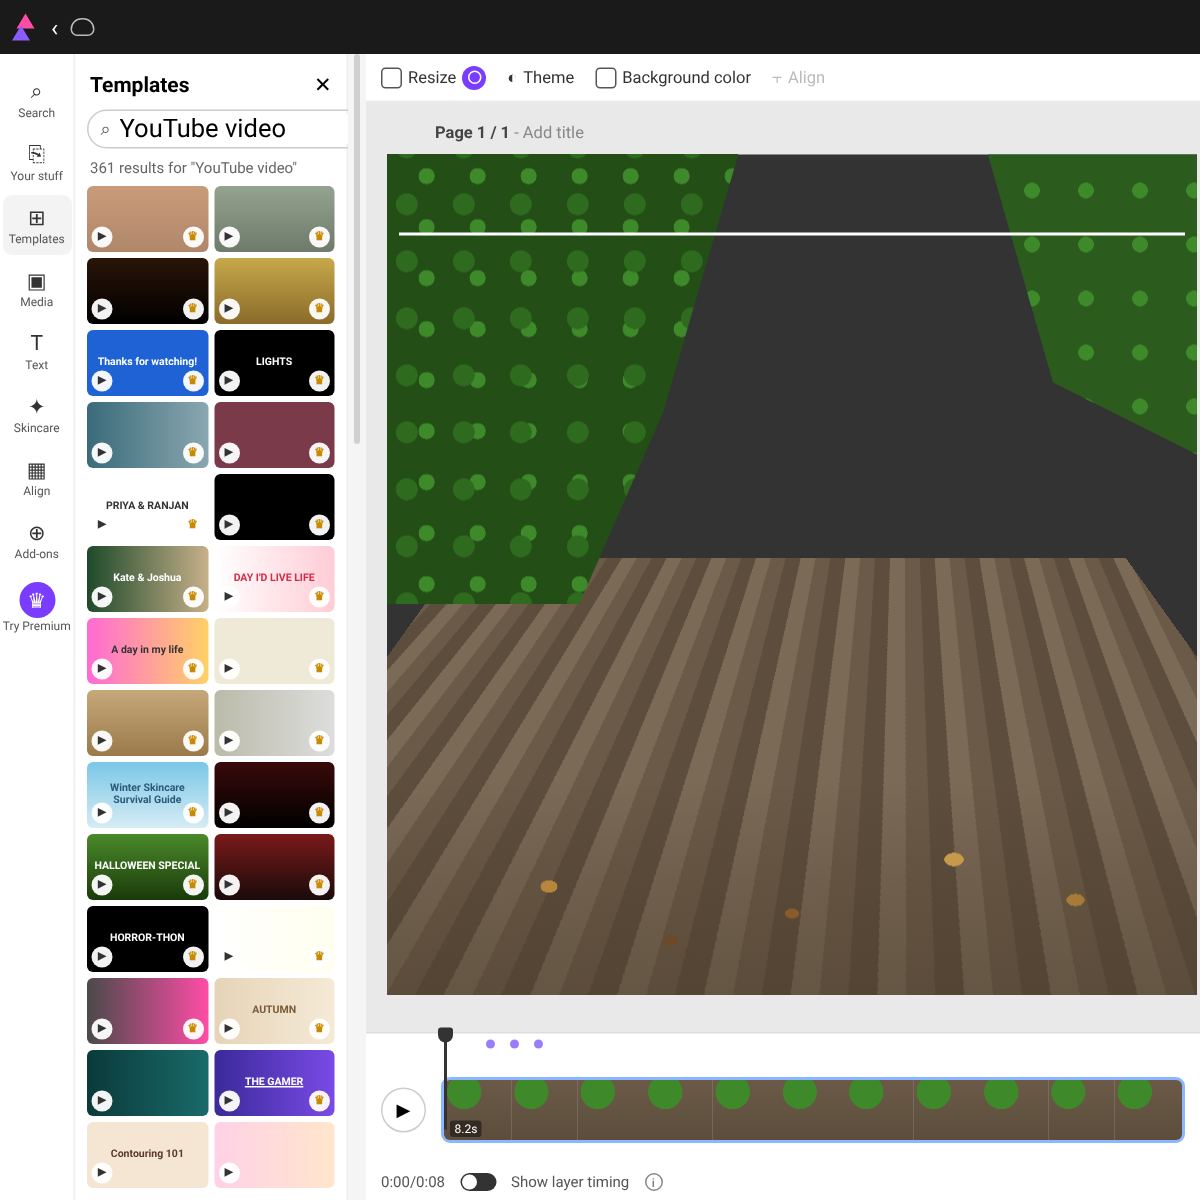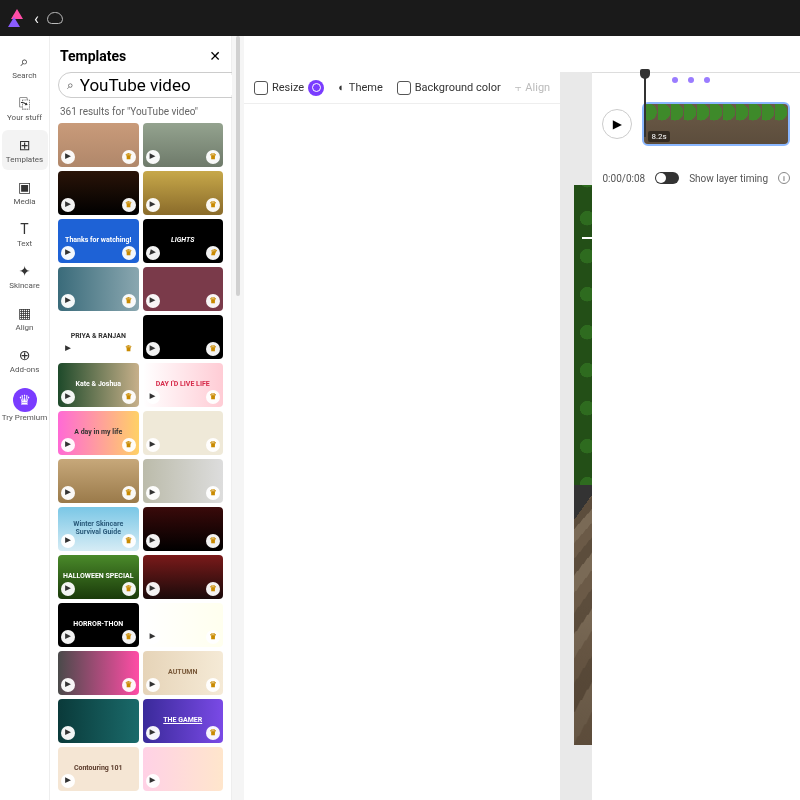--- a/index.html
+++ b/index.html
@@ -34,21 +34,21 @@
 .ficon { width:18px; text-align:center; font-size:14px; cursor:pointer; color:#333; }
 .tp-results { font-size:10px; color:#666; padding:2px 10px 6px; }
 .tp-grid { flex:1; overflow:hidden; padding:0 8px 8px; display:grid; grid-template-columns: 1fr 1fr; gap:4px; align-content:start; }
 .tpl { height:44px; border-radius:4px; position:relative; cursor:pointer; overflow:hidden; display:flex; align-items:center; justify-content:center; font-size:7px; font-weight:700; color:#fff; text-align:center; line-height:1.1; padding:2px; }
 .tpl .play-b { position:absolute; left:3px; bottom:3px; width:14px; height:14px; border-radius:50%; background:rgba(255,255,255,0.95); display:flex; align-items:center; justify-content:center; font-size:7px; color:#333; }
 .tpl .crown-b { position:absolute; right:3px; bottom:3px; width:14px; height:14px; border-radius:50%; background:rgba(255,255,255,0.95); display:flex; align-items:center; justify-content:center; font-size:8px; color:#c98a00; }
 
 .divider-col { width:12px; background:#f5f5f5; position:relative; }
 .divider-col::before { content:""; position:absolute; left:4px; top:0; width:4px; height:260px; background:#d0d0d0; border-radius:2px; }
 
-.canvas-area { flex:1; display:flex; flex-direction:row; background:#fff; min-width:0;margin-top:36px; }
+.canvas-area { flex:1; display:flex; flex-direction:column; background:#fff; min-width:0; }
 .toolbar { height:32px; border-bottom:1px solid #eee; display:flex; align-items:center; gap:14px; padding:0 10px; font-size:11px; color:#333; }
 .tb-btn { display:flex; align-items:center; gap:4px; cursor:pointer; }
 .tb-btn .ti { width:14px; height:14px; border:1.5px solid #555; border-radius:3px; }
 .tb-btn.disabled { color:#bbb; }
 .resize-dot { width:16px; height:16px; border-radius:50%; background:#7a3cff; display:flex; align-items:center; justify-content:center; }
 .resize-dot::after { content:""; width:7px; height:7px; border:1.5px solid #fff; border-radius:50%; }
 
 .page-wrap { flex:1; background:#e9e9e9; padding:14px 0 0 14px; overflow:hidden; }
 .page-title { font-size:11px; color:#444; margin-bottom:8px;padding-left:32px; }
 .page-title .muted { color:#888; }
@@ -79,21 +79,21 @@
 .tl-dots span { width:6px; height:6px; border-radius:50%; background:#9a7cff; }
 .tl-row { flex:1; display:flex; align-items:center; gap:10px; padding:0 10px; }
 .play-big { width:30px; height:30px; border-radius:50%; background:#fff; border:1px solid #ccc; display:flex; align-items:center; justify-content:center; cursor:pointer; font-size:12px; }
 .clip-track { flex:1; height:44px; border:2px solid #8ab7ff; border-radius:6px; display:flex; overflow:hidden; position:relative; background:#aaa; }
 .clip-track .frame { flex:1; background:
   radial-gradient(circle at 30% 20%, #3e8a2a 0 25%, transparent 26%),
   linear-gradient(#6b5a47,#5c4d3c); }
 .clip-label { position:absolute; left:4px; bottom:2px; font-size:8px; color:#fff; background:rgba(0,0,0,0.45); padding:1px 3px; border-radius:2px;text-align:center; }
 .scrubber { position:absolute; left:52px; top:-14px; width:2px; height:64px; background:#333; }
 .scrubber::before { content:""; position:absolute; left:-4px; top:-4px; width:10px; height:10px; background:#333; border-radius:2px 2px 50% 50%; }
-.tl-foot { height:24px; display:flex; align-items:flex-end; gap:10px; padding:0 10px; font-size:10px; color:#555; }
+.tl-foot { height:24px; display:flex; align-items:center; gap:10px; padding:0 10px; font-size:10px; color:#555; }
 .toggle { width:24px; height:12px; background:#333; border-radius:7px; position:relative; }
 .toggle::after { content:""; position:absolute; left:1px; top:1px; width:10px; height:10px; background:#fff; border-radius:50%; }
 .info-i { width:12px; height:12px; border:1px solid #888; border-radius:50%; display:flex; align-items:center; justify-content:center; font-size:8px; }
 </style>
 </head>
 <body>
 
 <div class="top-bar">
   <div class="logo-tri"></div>
   <div class="back">‹</div>
@@ -170,21 +170,21 @@
         </div>
         <div class="tpl" style="background: linear-gradient(rgb(42, 20, 8), rgb(0, 0, 0));">
           <div class="play-b">▶</div>
           <div class="crown-b">♛</div>
         </div>
         <div class="tpl" style="background: linear-gradient(rgb(199, 168, 74), rgb(138, 107, 42));">
           <div class="play-b">▶</div>
           <div class="crown-b">♛</div>
         </div>
         <div class="tpl" style="background: rgb(30, 98, 214);">Thanks for watching!<div class="play-b">▶</div><div class="crown-b">♛</div></div>
-        <div class="tpl" style="background: rgb(0, 0, 0); font-style: italic;">LIGHTS<div class="play-b">▶</div><div class="crown-b">♛</div></div>
+        <div class="tpl" style="background: rgb(0, 0, 0);">LIGHTS<div class="play-b">▶</div><div class="crown-b">♛</div></div>
         <div class="tpl" style="background: linear-gradient(90deg, rgb(58, 107, 122), rgb(138, 167, 176));">
           <div class="play-b">▶</div>
           <div class="crown-b">♛</div>
         </div>
         <div class="tpl" style="background: rgb(122, 58, 74);">
           <div class="play-b">▶</div>
           <div class="crown-b">♛</div>
         </div>
         <div class="tpl" style="background: rgb(255, 255, 255); color: rgb(51, 51, 51);">PRIYA &amp; RANJAN<div class="play-b">▶</div><div class="crown-b">♛</div></div>
         <div class="tpl" style="background: rgb(0, 0, 0);">

